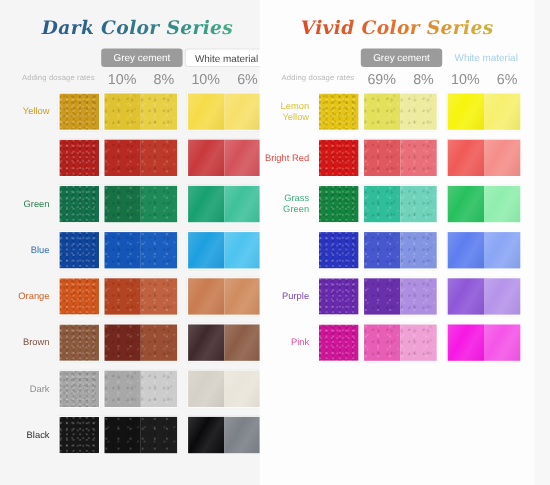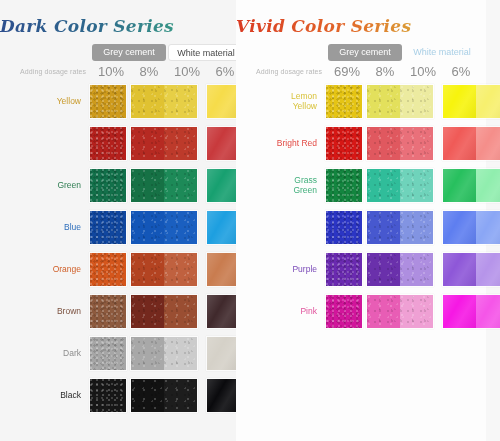--- a/index.html
+++ b/index.html
@@ -8,20 +8,21 @@
     background:#f7f7f7;
     font-family:"Liberation Sans", sans-serif;
     overflow:hidden;
     position:relative;
   }
   .panel{position:absolute;top:0;height:441px;width:250px;box-sizing:border-box;}
   .panel.left{left:0;background:#f5f5f5;}
   .panel.right{left:236px;background:#fdfdfd;}
 
   .title{
+    text-align:center;
     font-family:"DejaVu Serif", serif;
     font-style:italic;
     font-weight:bold;
     font-size:17px;
     letter-spacing:0.3px;
     padding-top:16px;
     -webkit-background-clip:text;
     background-clip:text;
     color:transparent;
     -webkit-text-fill-color:transparent;
@@ -46,21 +47,21 @@
   .doselabel{
     position:absolute;left:20px;top:0;font-size:7px;color:#b8b8b8;line-height:14px;
     letter-spacing:0.1px;
   }
   .dose{position:absolute;top:0;font-size:13px;color:#8d8d8d;line-height:14px;text-align:center;width:26px;}
   .dose.d1{left:98px;}
   .dose.d2{left:136px;}
   .dose.d3{left:174px;}
   .dose.d4{left:212px;}
 
-  .rows{position:relative;margin-top:3px;padding-left:36px;}
+  .rows{position:relative;margin-top:3px;}
   .row{position:relative;height:39px;margin-bottom:3px;}
   .rowlabel{
     position:absolute;left:0;width:48px;top:0;height:39px;
     display:flex;align-items:center;justify-content:flex-end;
     font-size:8.5px;text-align:right;line-height:9.5px;
     padding-right:3px;box-sizing:border-box;
   }
   .sw{position:absolute;top:2px;height:35px;box-sizing:border-box;
       border:1px solid rgba(255,255,255,0.55);box-shadow:0 0 1px rgba(0,0,0,0.10);}
   .powder{left:53px;width:38px;overflow:hidden;}

